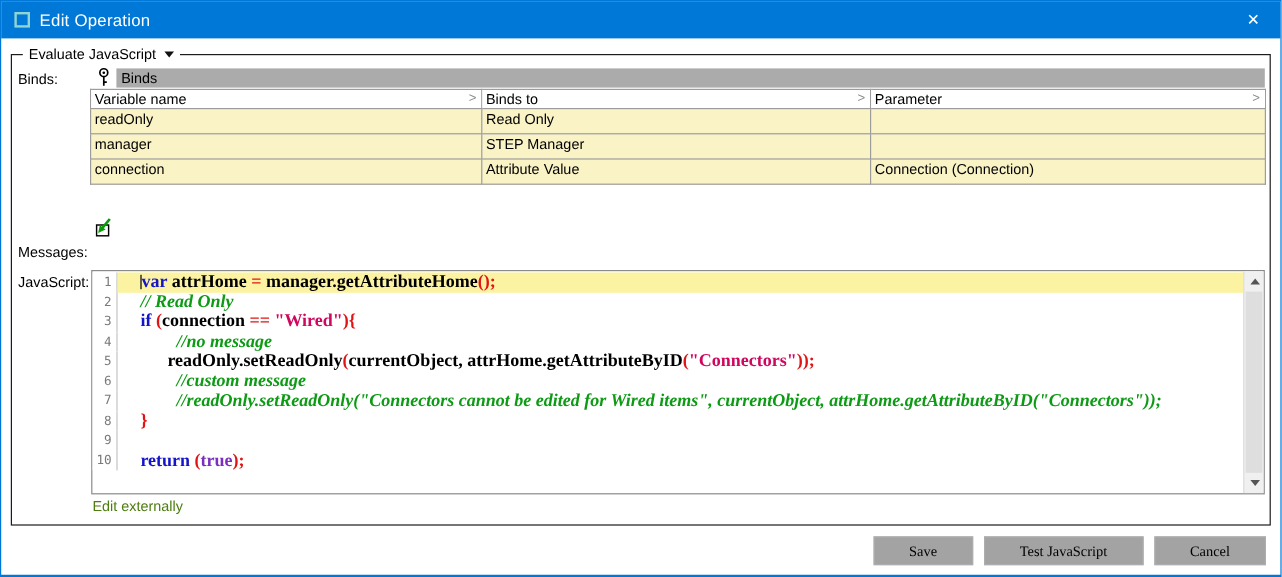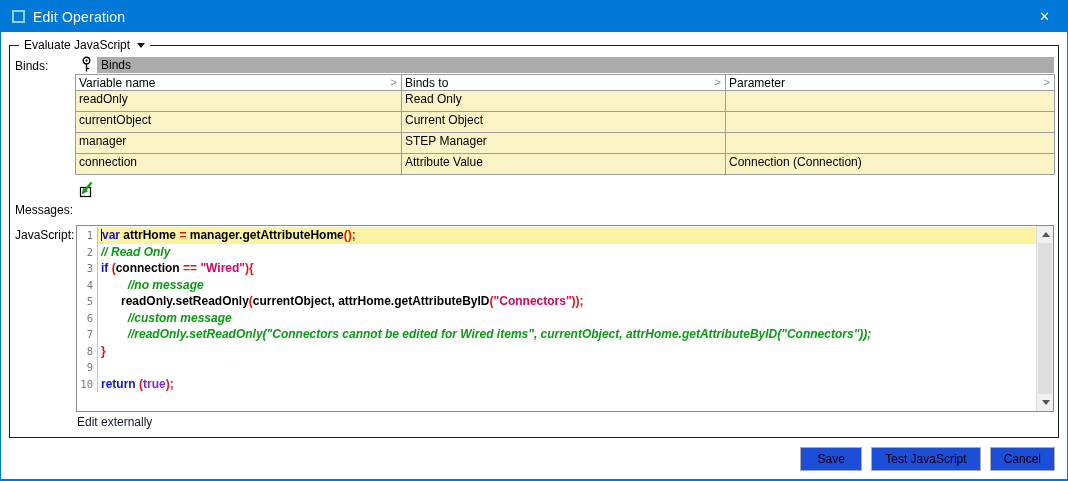--- a/index.html
+++ b/index.html
@@ -36,42 +36,42 @@
   .binds-table th{background:#fff;border:1px solid var(--tbl-border);font-weight:normal;text-align:left;height:16px;padding:0 3px;position:relative;}
   .binds-table th .chev{position:absolute;right:4px;top:1px;color:#8a8a8a;font-size:11px;}
   .binds-table td{background:var(--row-yellow);border:1px solid var(--tbl-border);height:21px;padding:1px 3px;vertical-align:top;}
   .add-bind-btn{position:absolute;left:76px;top:180px;width:17px;height:17px;padding:0;border:none;background:transparent;}
   
   .editor{position:absolute;left:75px;top:224px;width:978px;height:187px;border:1px solid #8a8a8a;background:#fff;overflow:hidden;}
   .code-lines{position:absolute;left:0;top:1px;right:17px;bottom:0;}
   .code-line{display:flex;height:16.5px;line-height:16.5px;white-space:pre;}
   .gutter-num{width:21px;flex:none;text-align:right;padding-right:4px;border-right:1px solid #c4c4c4;
     font-family:"DejaVu Sans Mono",monospace;font-size:10.5px;color:#7a7a7a;background:#fff;}
-  .code-text{flex:1;padding-left:3px;font-family:Liberation Sans, sans-serif;font-size:12px;font-weight:bold;overflow:hidden;}
+  .code-text{flex:1;padding-left:19px;font-family:Liberation Serif, serif;font-size:15px;font-weight:bold;overflow:hidden;}
   .code-line.current .code-text{background:var(--cur-line);}
   .caret{display:inline-block;width:1px;height:12px;background:#000;vertical-align:-2px;}
   .tk-kw{color:#1414c8;}
   .tk-com{color:#0d9a14;font-style:italic;}
   .tk-str{color:#d0075f;}
   .tk-op{color:#e01414;}
   .tk-lit{color:#7b2fbe;}
   .tk-pl{color:#000;}
   
   .vscroll{position:absolute;top:0;right:0;width:17px;bottom:0;background:#f0f0f0;border-left:1px solid #dcdcdc;}
   .vscroll .arrow{position:absolute;left:0;width:17px;height:17px;display:flex;align-items:center;justify-content:center;}
   .arrow-up{top:0;}
   .arrow-down{bottom:0;}
   .tri-up{width:0;height:0;border-left:4px solid transparent;border-right:4px solid transparent;border-bottom:5px solid #555;}
   .tri-down{width:0;height:0;border-left:4px solid transparent;border-right:4px solid transparent;border-top:5px solid #555;}
   .thumb{position:absolute;left:1px;right:1px;top:17px;bottom:17px;background:#dedede;}
   
-  .edit-externally{position:absolute;left:76px;top:414px;color:#0f172a;cursor:pointer;}
+  .edit-externally{position:absolute;left:76px;top:414px;color:#4d7c0f;cursor:pointer;}
   .btn-row{position:absolute;right:12px;top:446px;display:flex;gap:9px;}
-  .win-btn{height:24px;min-width:62px;padding:0 13px;background:#1d4ed8;border:1px solid #adadad;
-    font-family:Liberation Sans, sans-serif;font-size:12px;color:#000;}
+  .win-btn{height:24px;min-width:62px;padding:0 29px;background:#a3a3a3;border:1px solid #adadad;
+    font-family:Liberation Serif, serif;font-size:12px;color:#000;}
 </style>
 </head>
 <body>
 
 <div class="dialog">
 
   <div class="titlebar">
     <span class="app-icon"></span>
     <span class="title-text">Edit Operation</span>
     <span class="close-btn">✕</span>
@@ -104,25 +104,20 @@
         <tr id="binds-cols">
           <th><span>Variable name</span><span class="chev">&gt;</span></th>
           <th><span>Binds to</span><span class="chev">&gt;</span></th>
           <th><span>Parameter</span><span class="chev">&gt;</span></th>
         </tr>
       </thead>
     <tbody id="binds-rows">
         <tr>
           <td>readOnly</td>
           <td>Read Only</td>
-          <td></td>
-        </tr>
-        <tr>
-          <td>currentObject</td>
-          <td>Current Object</td>
           <td></td>
         </tr>
         <tr>
           <td>manager</td>
           <td>STEP Manager</td>
           <td></td>
         </tr>
         <tr>
           <td>connection</td>
           <td>Attribute Value</td>

